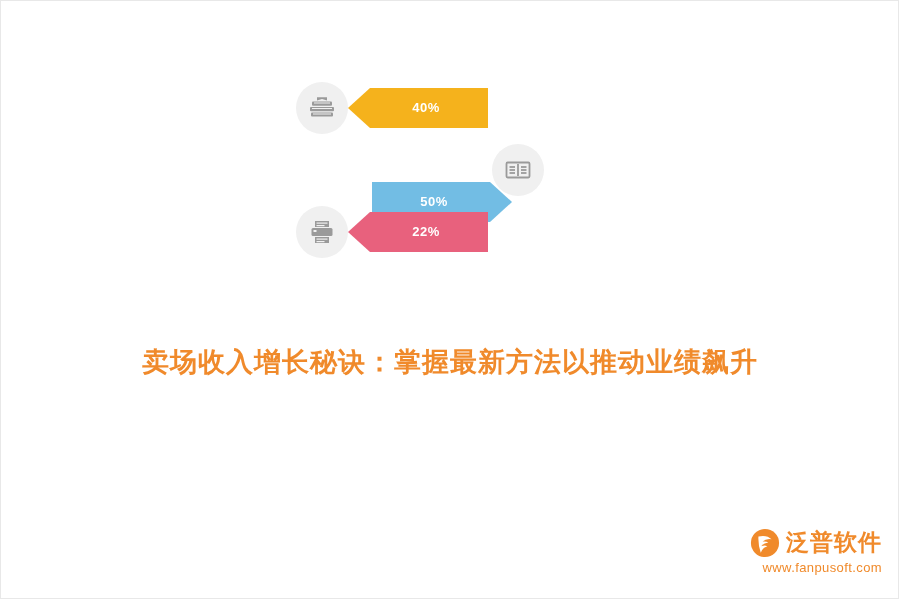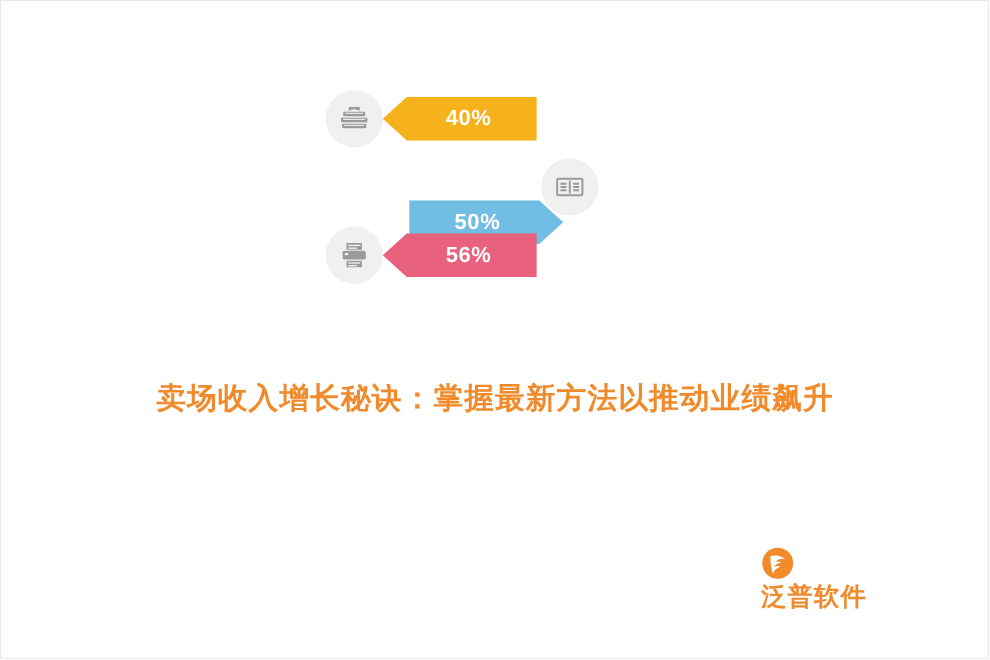--- a/index.html
+++ b/index.html
@@ -71,21 +71,21 @@
     left: 0; top: 0;
   }
   .arrow .pct {
     position: absolute;
     top: 0;
     height: 40px;
     line-height: 40px;
     width: 140px;
     text-align: center;
     color: #ffffff;
-    font-size: 20px;
+    font-size: 13px;
     font-weight: bold;
     letter-spacing: 0.5px;
   }
   .arrow.to-left .pct  { padding-left: 16px; box-sizing: border-box; }
   .arrow.to-right .pct { padding-right: 16px; box-sizing: border-box; }
 
   
   .headline {
     position: absolute;
     left: 0;
@@ -103,24 +103,23 @@
   
   .logo {
     position: absolute;
     right: 18px;
     bottom: 20px;
     width: 190px;
     height: 56px;
   }
   .logo-row {
     display: flex;
-    align-items: flex-start;
+    align-items: flex-end;
     justify-content: flex-end;
     height: 34px;
-    flex-direction: column;
   }
   .logo-mark {
     width: 30px;
     height: 30px;
     margin-right: 6px;
     flex: none;
   }
   .logo-text {
     font-family: "DejaVu Serif", "Liberation Serif", serif;
     font-size: 23px;
@@ -200,30 +199,31 @@
           <path d="M8 20 L22 20 L22 26 L8 26 Z"></path>
           <rect x="9.5" y="21.5" width="11" height="1.2" fill="#f0f0f0"></rect>
           <rect x="9.5" y="24" width="8" height="1.2" fill="#f0f0f0"></rect>
         </g>
       </svg>
     </div>
     <div class="arrow to-left">
       <svg width="140" height="40" viewBox="0 0 140 40">
         <path d="M0 20 L22 0 L140 0 L140 40 L22 40 Z" fill="#e8617d"></path>
       </svg>
-      <div class="pct">56%</div>
+      <div class="pct">22%</div>
     </div>
   </div>
 
 
 </div>
 
 <div class="headline">卖场收入增长秘诀：掌握最新方法以推动业绩飙升</div>
 
 <div class="logo">
   <div class="logo-row">
     <svg class="logo-mark" viewBox="0 0 32 32">
       <circle cx="16" cy="16" r="15" fill="#f08a2b"></circle>
       <path d="M9 9 q9 -2 14 3 q-6 -1 -9.5 2.5 q4 -0.5 6 1 q-5 0.5 -7.5 4 q3.5 -1.5 6.5 0 q-6 2 -7 7 q-3 -9 -2.5 -17.5z" fill="#ffffff"></path>
     </svg>
     <span class="logo-text">泛普软件</span>
   </div>
+  <div class="logo-url">www.fanpusoft.com</div>
 </div>
 
 </body></html>

